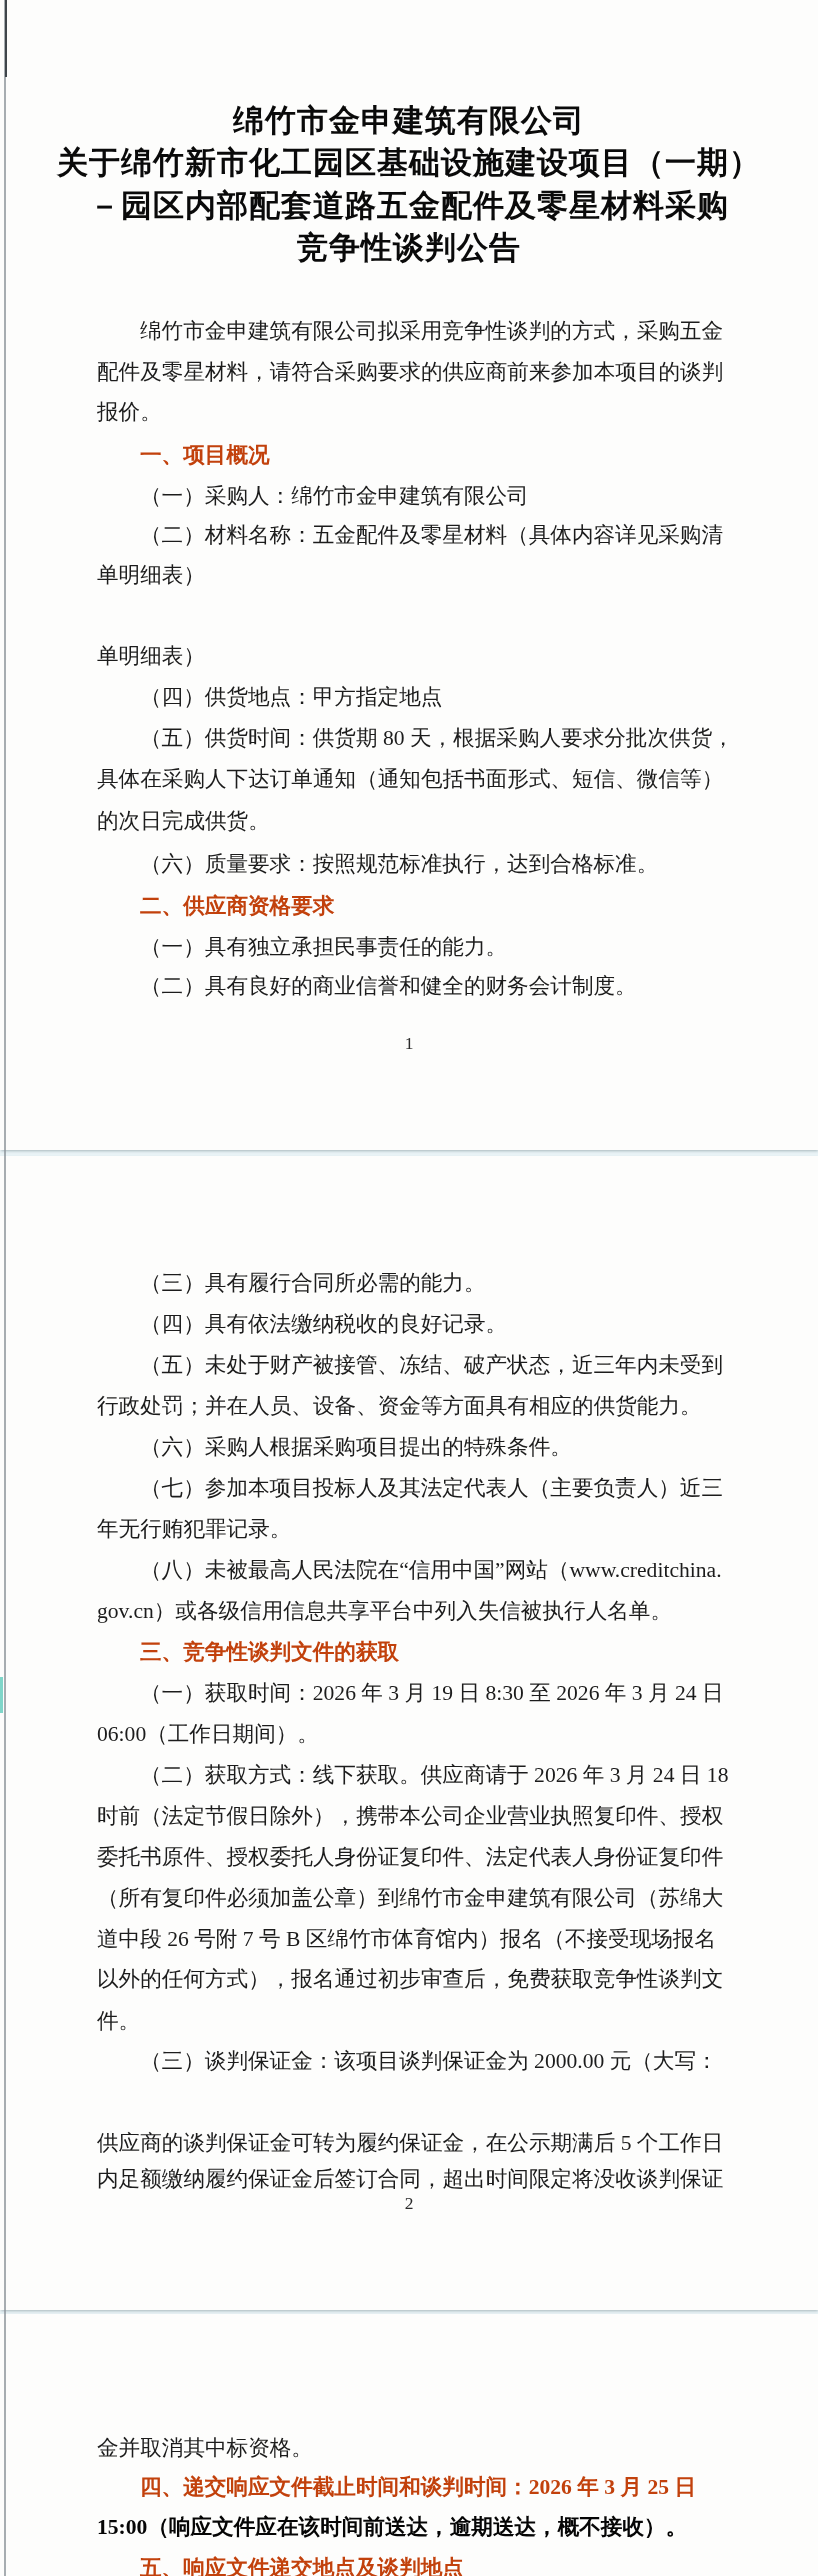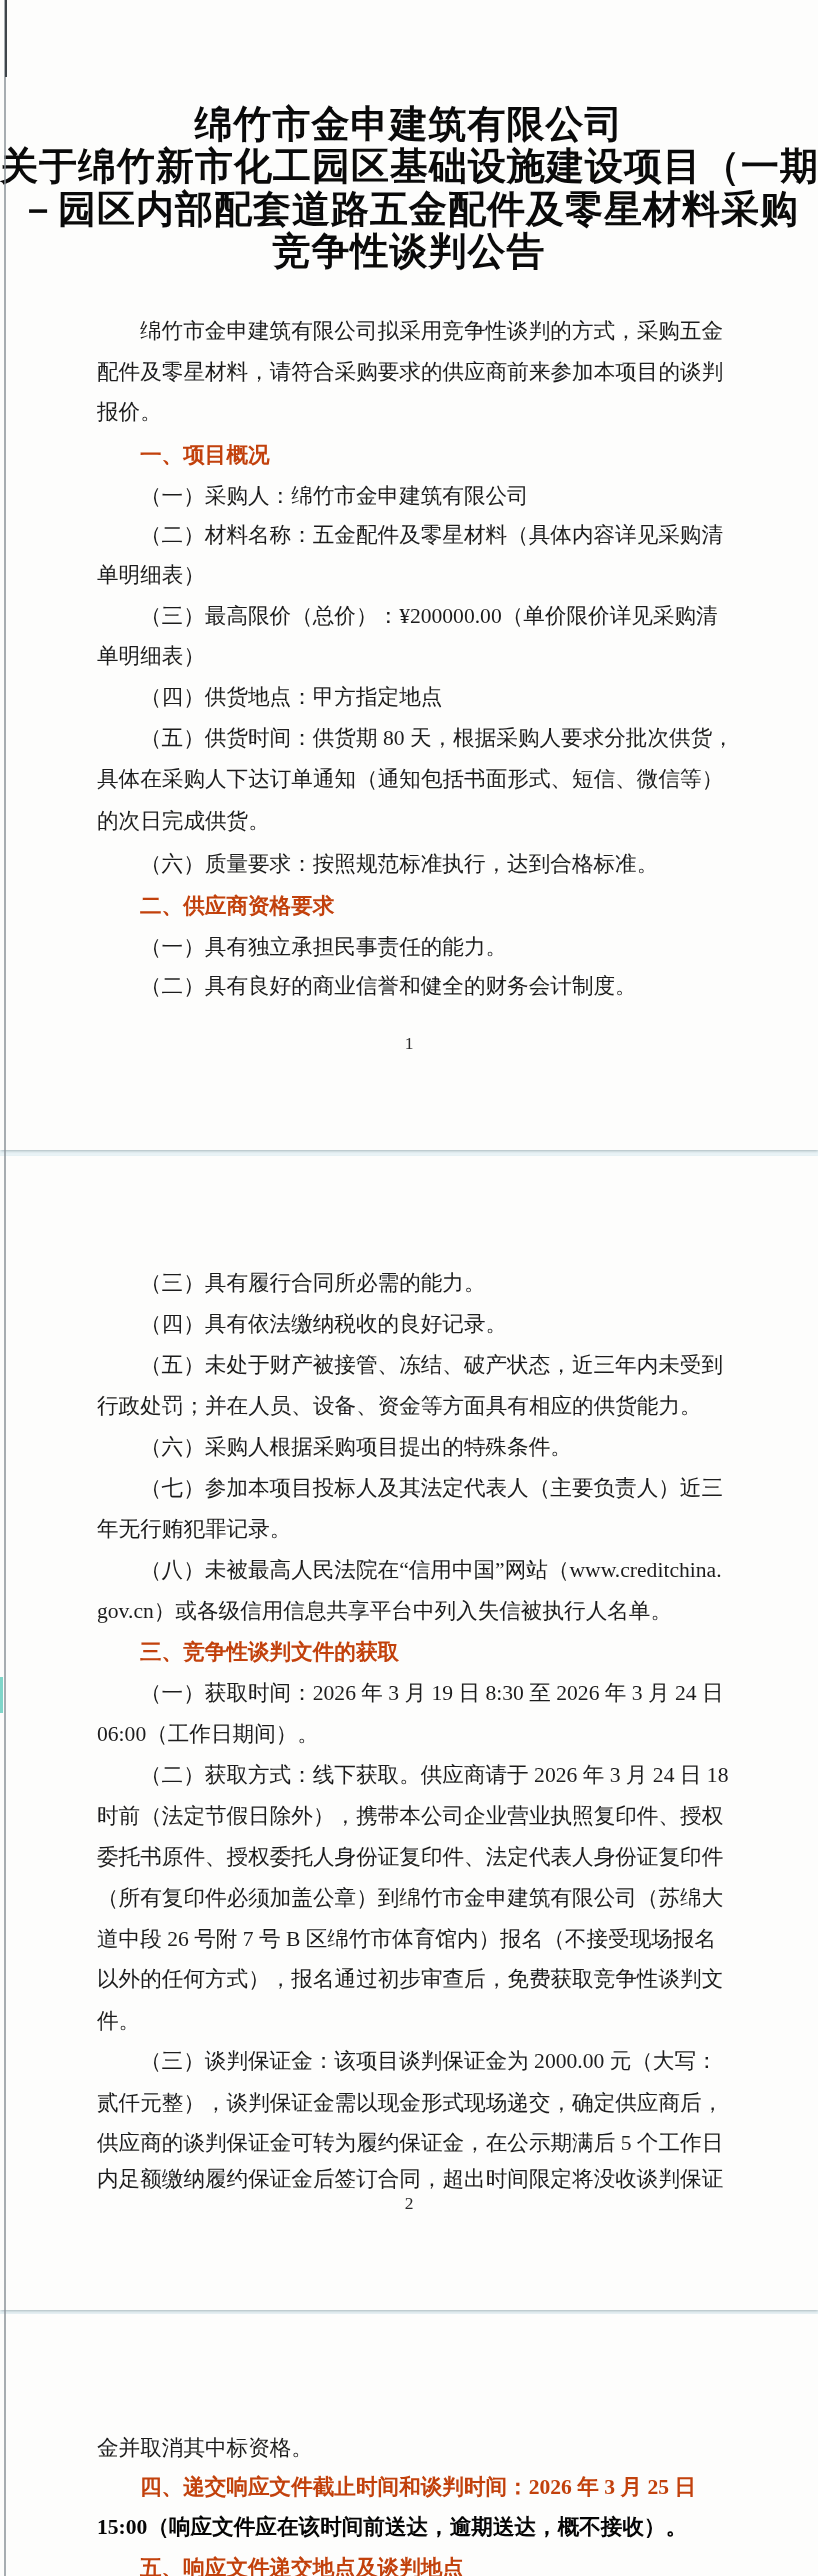--- a/index.html
+++ b/index.html
@@ -12,21 +12,21 @@
     position:absolute;left:0;width:818px;background:#fdfdfc;
     box-shadow:0 1.5px 2.6px -0.5px rgba(90,110,120,.45);
   }
   .page-1{top:0;height:1150px;}
   .page-2{top:1156px;height:1154px;}
   .page-3{top:2314px;height:1154px;}
   .line{
     position:absolute;white-space:pre;color:#1c1c1c;
     font-size:21.6px;line-height:1.15;
   }
-  .st-title{left:0;width:100%;text-align:center;font-weight:bold;font-size:38px;color:#0a0a0a;letter-spacing:1px;}
+  .st-title{left:0;width:100%;text-align:center;font-weight:bold;font-size:31px;color:#0a0a0a;letter-spacing:1px;}
   .st-left{left:97px;}
   .st-indent{left:140px;}
   .st-h{left:140px;font-weight:bold;color:#c2410c;}
   .st-hleft{left:97px;font-weight:bold;color:#050505;}
   .st-pg{left:0;width:100%;text-align:center;font-size:17.5px;color:#2b2b2b;}
   
   .edge-line{position:absolute;left:4.1px;top:0;width:1.5px;height:3468px;background:#8a9298;opacity:.75;z-index:5;}
   .edge-line-dark{position:absolute;left:4.6px;top:0;width:2.1px;height:77px;background:#3f454a;z-index:6;}
   .teal-mark{position:absolute;left:0;width:3.1px;background:#49c4b4;opacity:.7;z-index:6;}
   .tm1{top:1677px;height:36px;}
@@ -41,21 +41,20 @@
       <div class="line st-title" style="top: 188px;">－园区内部配套道路五金配件及零星材料采购</div>
       <div class="line st-title" style="top: 145px;">关于绵竹新市化工园区基础设施建设项目（一期）</div>
       <div class="line st-title" style="top: 230px;">竞争性谈判公告</div>
       <div class="line st-indent" style="top: 319px;">绵竹市金申建筑有限公司拟采用竞争性谈判的方式，采购五金</div>
       <div class="line st-left" style="top: 360px;">配件及零星材料，请符合采购要求的供应商前来参加本项目的谈判</div>
       <div class="line st-left" style="top: 400px;">报价。</div>
       <div class="line st-h" style="top: 443px;">一、项目概况</div>
       <div class="line st-indent" style="top: 484px;">（一）采购人：绵竹市金申建筑有限公司</div>
       <div class="line st-indent" style="top: 523px;">（二）材料名称：五金配件及零星材料（具体内容详见采购清</div>
       <div class="line st-left" style="top: 563px;">单明细表）</div>
-      <div class="line st-indent" style="top: 604px;">（三）最高限价（总价）：¥200000.00（单价限价详见采购清</div>
       <div class="line st-left" style="top: 644px;">单明细表）</div>
       <div class="line st-indent" style="top: 685px;">（四）供货地点：甲方指定地点</div>
       <div class="line st-indent" style="top: 726px;">（五）供货时间：供货期 80 天，根据采购人要求分批次供货，</div>
       <div class="line st-left" style="top: 767px;">具体在采购人下达订单通知（通知包括书面形式、短信、微信等）</div>
       <div class="line st-left" style="top: 809px;">的次日完成供货。</div>
       <div class="line st-indent" style="top: 852px;">（六）质量要求：按照规范标准执行，达到合格标准。</div>
       <div class="line st-h" style="top: 894px;">二、供应商资格要求</div>
       <div class="line st-indent" style="top: 935px;">（一）具有独立承担民事责任的能力。</div>
       <div class="line st-indent" style="top: 974px;">（二）具有良好的商业信誉和健全的财务会计制度。</div>
       <div class="line st-pg" style="top: 1033px;">1</div>
@@ -74,21 +73,20 @@
       <div class="line st-indent" style="top: 525px;">（一）获取时间：2026 年 3 月 19 日 8:30 至 2026 年 3 月 24 日</div>
       <div class="line st-left" style="top: 566px;">06:00（工作日期间）。</div>
       <div class="line st-indent" style="top: 607px;">（二）获取方式：线下获取。供应商请于 2026 年 3 月 24 日 18</div>
       <div class="line st-left" style="top: 648px;">时前（法定节假日除外），携带本公司企业营业执照复印件、授权</div>
       <div class="line st-left" style="top: 689px;">委托书原件、授权委托人身份证复印件、法定代表人身份证复印件</div>
       <div class="line st-left" style="top: 730px;">（所有复印件必须加盖公章）到绵竹市金申建筑有限公司（苏绵大</div>
       <div class="line st-left" style="top: 771px;">道中段 26 号附 7 号 B 区绵竹市体育馆内）报名（不接受现场报名</div>
       <div class="line st-left" style="top: 811px;">以外的任何方式），报名通过初步审查后，免费获取竞争性谈判文</div>
       <div class="line st-left" style="top: 853px;">件。</div>
       <div class="line st-indent" style="top: 893px;">（三）谈判保证金：该项目谈判保证金为 2000.00 元（大写：</div>
-      <div class="line st-left" style="top: 935px;">贰仟元整），谈判保证金需以现金形式现场递交，确定供应商后，</div>
       <div class="line st-left" style="top: 975px;">供应商的谈判保证金可转为履约保证金，在公示期满后 5 个工作日</div>
       <div class="line st-left" style="top: 1011px;">内足额缴纳履约保证金后签订合同，超出时间限定将没收谈判保证</div>
       <div class="line st-pg" style="top: 1037px;">2</div>
     </section>
 
   <section class="page page-3">
 
   <div class="line st-left" style="top: 123px; font-family: Liberation Mono, monospace;">金并取消其中标资格。</div>
       <div class="line st-h" style="top: 161px;">四、递交响应文件截止时间和谈判时间：2026 年 3 月 25 日</div>
       <div class="line st-hleft" style="top: 201px;">15:00（响应文件应在该时间前送达，逾期送达，概不接收）。</div>

